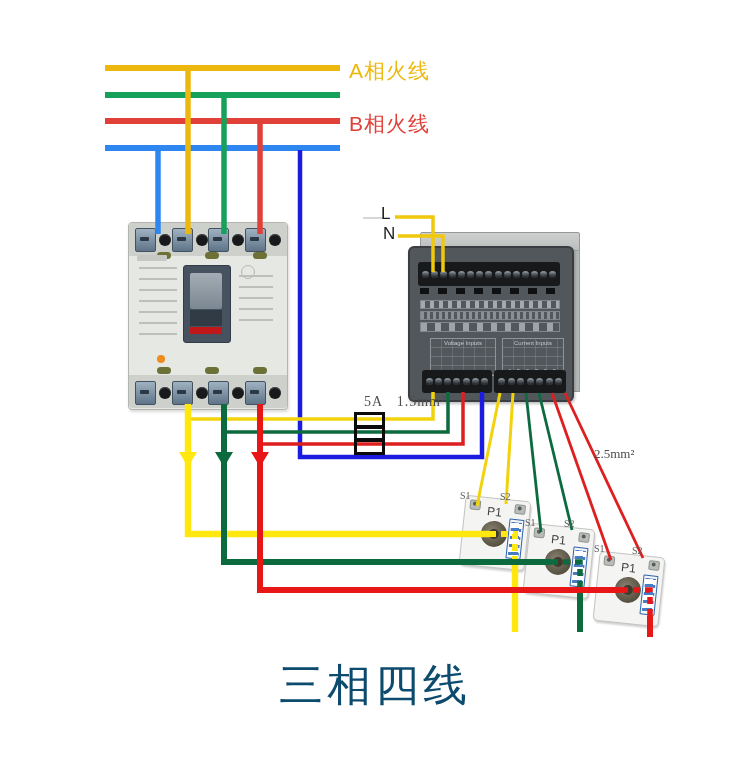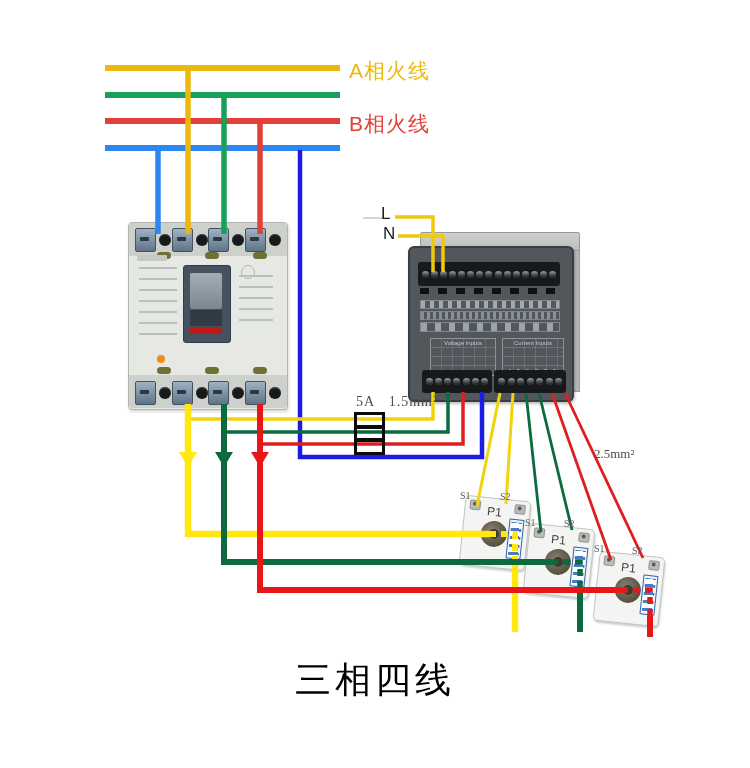--- a/index.html
+++ b/index.html
@@ -11,24 +11,24 @@
   .ac-label{left:126px;top:36px;font-size:27px;font-weight:600;color:#1c1c1c;letter-spacing:1px;}
   .bus-label{left:349px;width:120px;font-size:21px;font-weight:500;letter-spacing:1px;}
   .bus-label.a{top:57px;color:#EDB80E;}
   .bus-label.b{top:84px;color:#17A05A;}
   .bus-label.c{top:110px;color:#E04038;}
   .bus-label.n{top:137px;color:#2E87F0;}
   .ln-label{font-size:17px;color:#1e1e1e;font-weight:500;}
   .l-label{left:381px;top:204px;}
   .n-label{left:383px;top:224px;}
   .gauge-label{font-family:"Liberation Serif",serif;color:#4d4d4d;}
-  .fuse-label{left:356px;top:394px;font-size:14px;letter-spacing:1px;}
+  .fuse-label{left:364px;top:394px;font-size:14px;letter-spacing:1px;}
   .gauge2-label{left:594px;top:446px;font-size:13px;}
   .s-label{font-family:"Liberation Serif",serif;font-size:10px;color:#5d5d5d;}
-  .title{left:0;top:656px;width:750px;text-align:center;font-size:36px;color:#000000;
+  .title{left:0;top:656px;width:750px;text-align:center;font-size:44px;color:#0c4a6e;
          font-weight:500;letter-spacing:4px;}
 
   
   .breaker{left:128px;top:222px;width:158px;height:186px;background:#e6e8e4;
            border:1px solid #b2b6b0;border-radius:4px;box-shadow:1px 2px 3px rgba(0,0,0,.15);}
   .bk-strip{position:absolute;left:0;width:158px;height:33px;background:#cdd0cb;}
   .bk-strip.top{top:0;border-radius:4px 4px 0 0;}
   .bk-strip.bottom{top:152px;border-radius:0 0 4px 4px;}
   .bk-cells{position:absolute;left:6px;top:5px;width:146px;height:24px;display:flex;justify-content:space-between;}
   .bk-cell{display:flex;align-items:center;gap:3px;}

